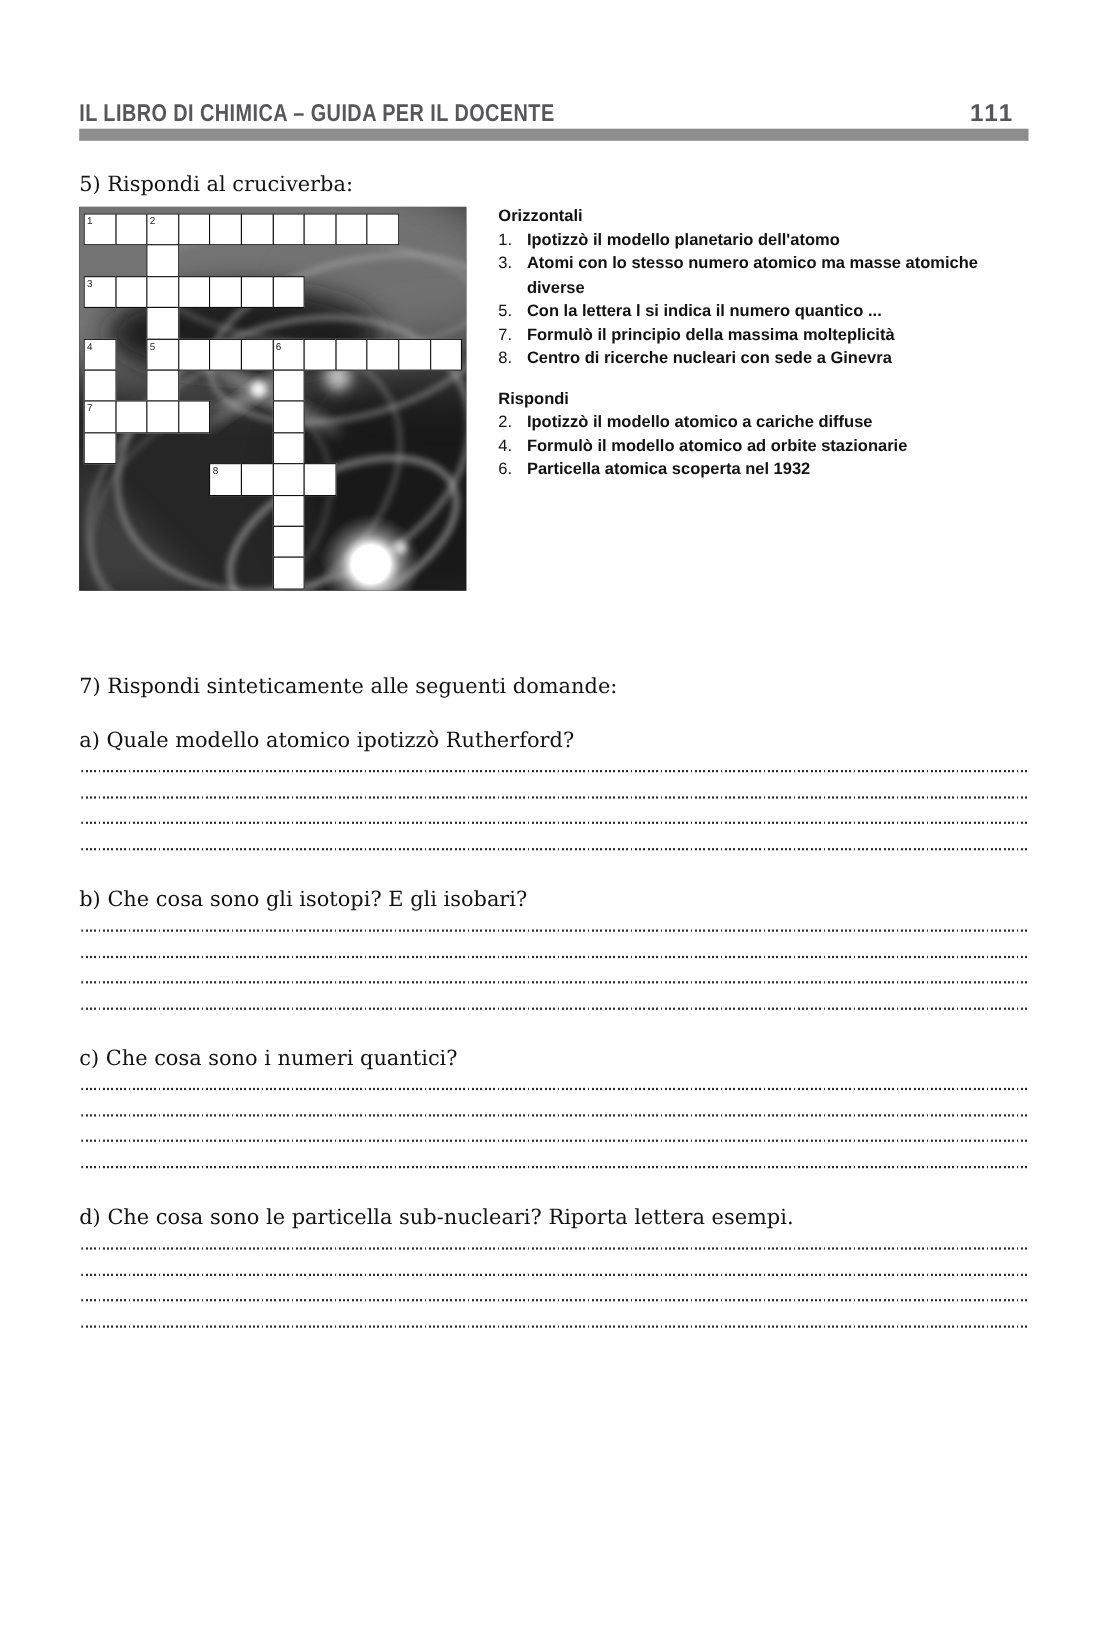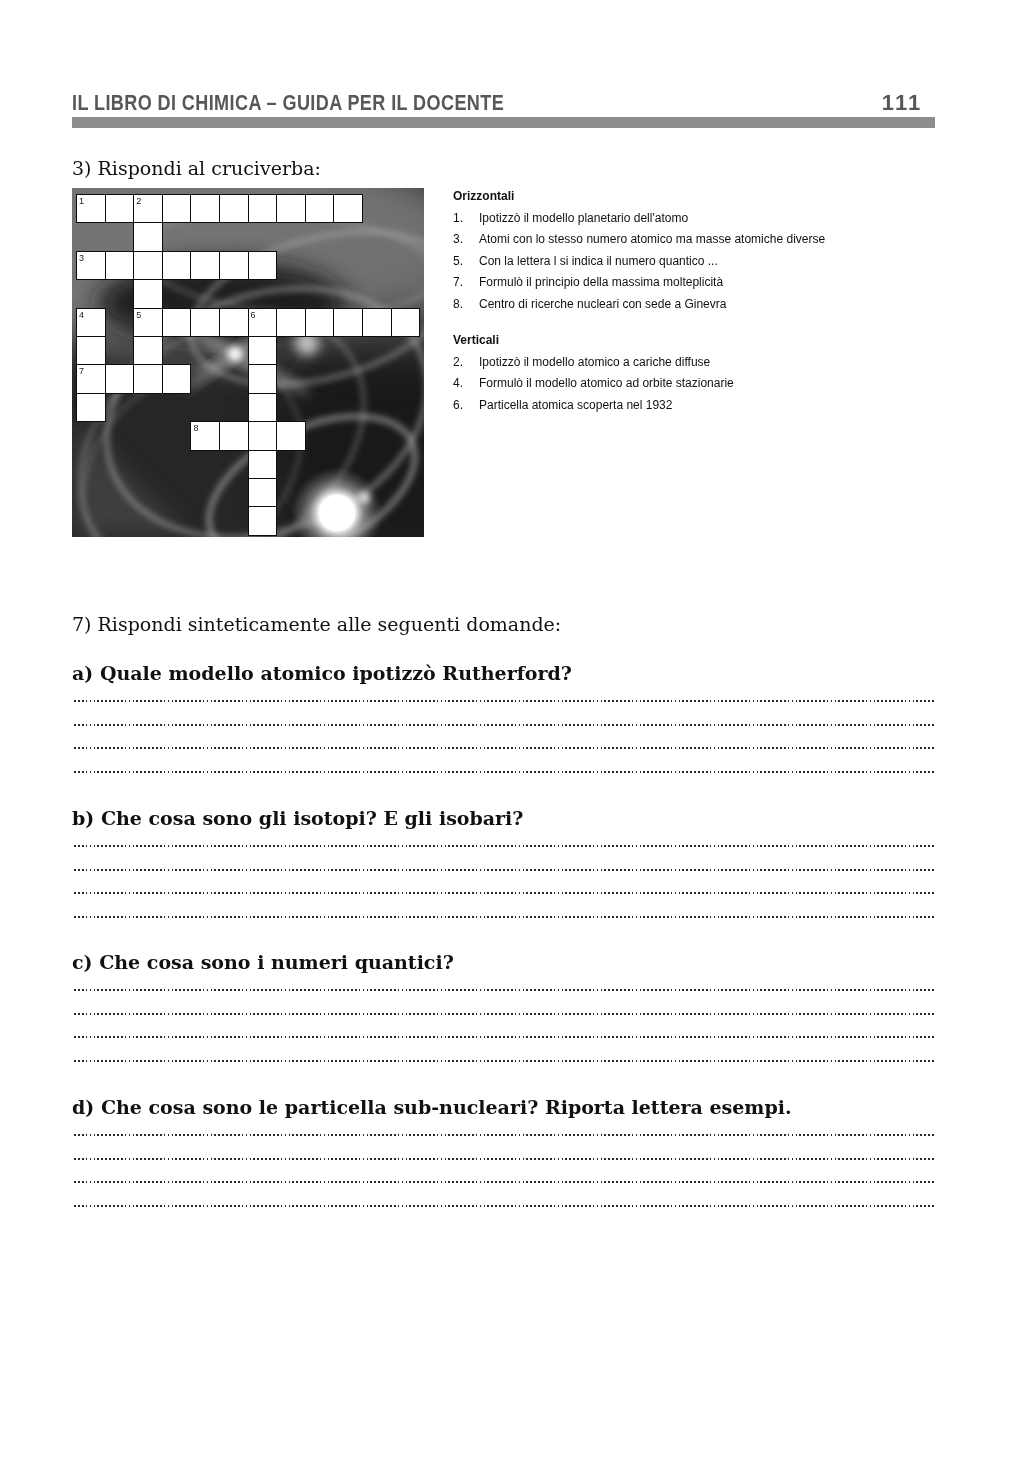--- a/index.html
+++ b/index.html
@@ -41,47 +41,47 @@
   .crossword svg{position:absolute;left:0;top:0;}
   .cw-cell{
     position:absolute;width:29.6px;height:29.4px;
     background:#ffffff;border:1px solid #0d0d0d;box-sizing:border-box;
     font-size:9px;line-height:10px;color:#1a1a1a;
     padding:1px 0 0 2px;
   }
   
   .clues{
     position:absolute;left:453px;top:186px;width:470px;
-    font-size:12px;line-height:21.5px;color:#111;
+    font-size:15px;line-height:21.5px;color:#111;
   }
   .clue-group-title{font-weight:bold;}
   .clue{display:flex;}
   .clue-num{width:26px;flex:none;}
-  .clue-text{flex:1;}
+  .clue-text{flex:1;font-weight:bold;}
   .clues .gap{height:15px;}
   
   .qgroup{position:absolute;left:72px;width:863px;height:120px;}
-  .q-label{position:absolute;left:0;top:0;font-size:19px;white-space:nowrap;font-weight:bold;}
+  .q-label{position:absolute;left:0;top:0;font-size:19px;white-space:nowrap;}
   .answer-line{
     position:absolute;left:2px;width:861px;height:2px;
     background:repeating-linear-gradient(90deg,#2a2a2a 0 1.7px,transparent 1.7px 3.9px);
   }
 </style>
 </head>
 <body>
 
 <div class="page">
 
   <div class="header-title">
     <span class="cond">IL LIBRO DI CHIMICA – GUIDA PER IL DOCENTE</span>
   </div>
   <div class="page-number">111</div>
   <div class="header-bar"></div>
 
-  <div class="s9-heading serif">3) Rispondi al cruciverba:</div>
+  <div class="s9-heading serif">5) Rispondi al cruciverba:</div>
 
   <div class="crossword">
     <svg width="352" height="349" viewBox="0 0 352 349">
       <defs>
         <radialGradient id="glow" cx="0.5" cy="0.5" r="0.5">
           <stop offset="0" stop-color="#ffffff"></stop>
           <stop offset="0.38" stop-color="#ffffff"></stop>
           <stop offset="0.6" stop-color="#cccccc" stop-opacity="0.55"></stop>
           <stop offset="1" stop-color="#888888" stop-opacity="0"></stop>
         </radialGradient>
@@ -188,21 +188,21 @@
         <div class="clue">
           <span class="clue-num">7.</span>
           <span class="clue-text">Formulò il principio della massima molteplicità</span>
         </div>
         <div class="clue">
           <span class="clue-num">8.</span>
           <span class="clue-text">Centro di ricerche nucleari con sede a Ginevra</span>
         </div>
       </div>
     <div class="gap"></div>
-    <div class="clue-group-title">Verticali</div>
+    <div class="clue-group-title">Rispondi</div>
     <div id="down-list">
         <div class="clue">
           <span class="clue-num">2.</span>
           <span class="clue-text">Ipotizzò il modello atomico a cariche diffuse</span>
         </div>
         <div class="clue">
           <span class="clue-num">4.</span>
           <span class="clue-text">Formulò il modello atomico ad orbite stazionarie</span>
         </div>
         <div class="clue">

